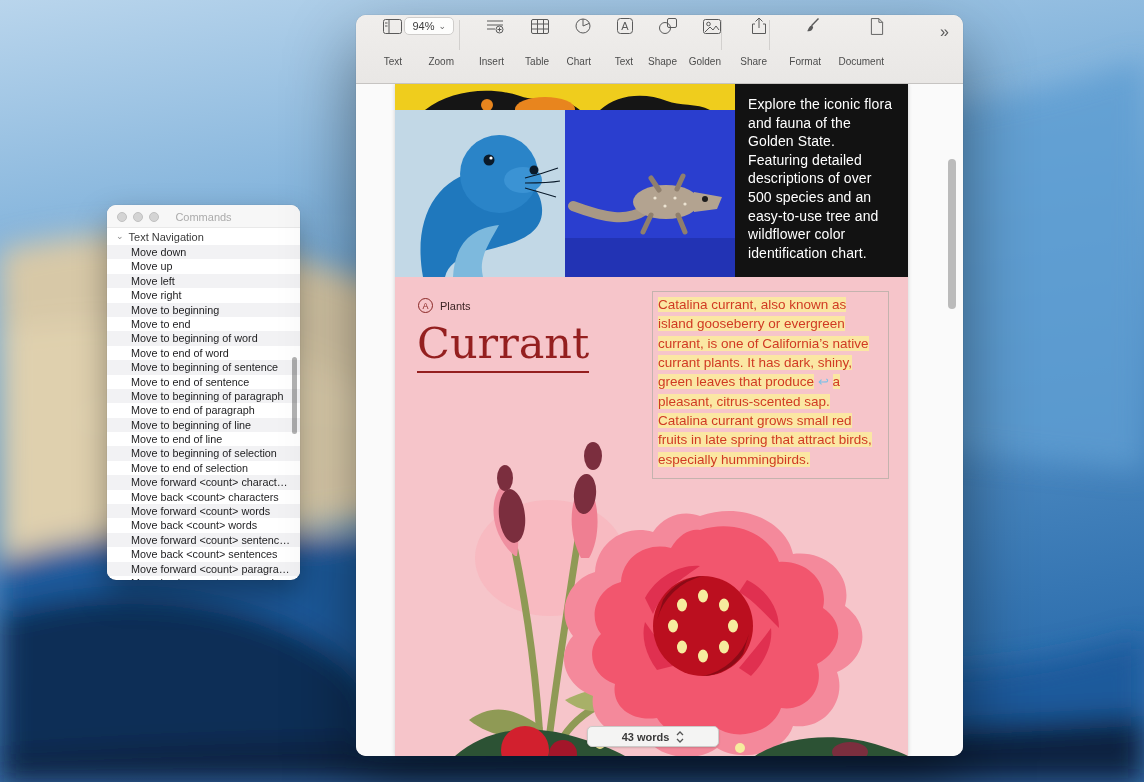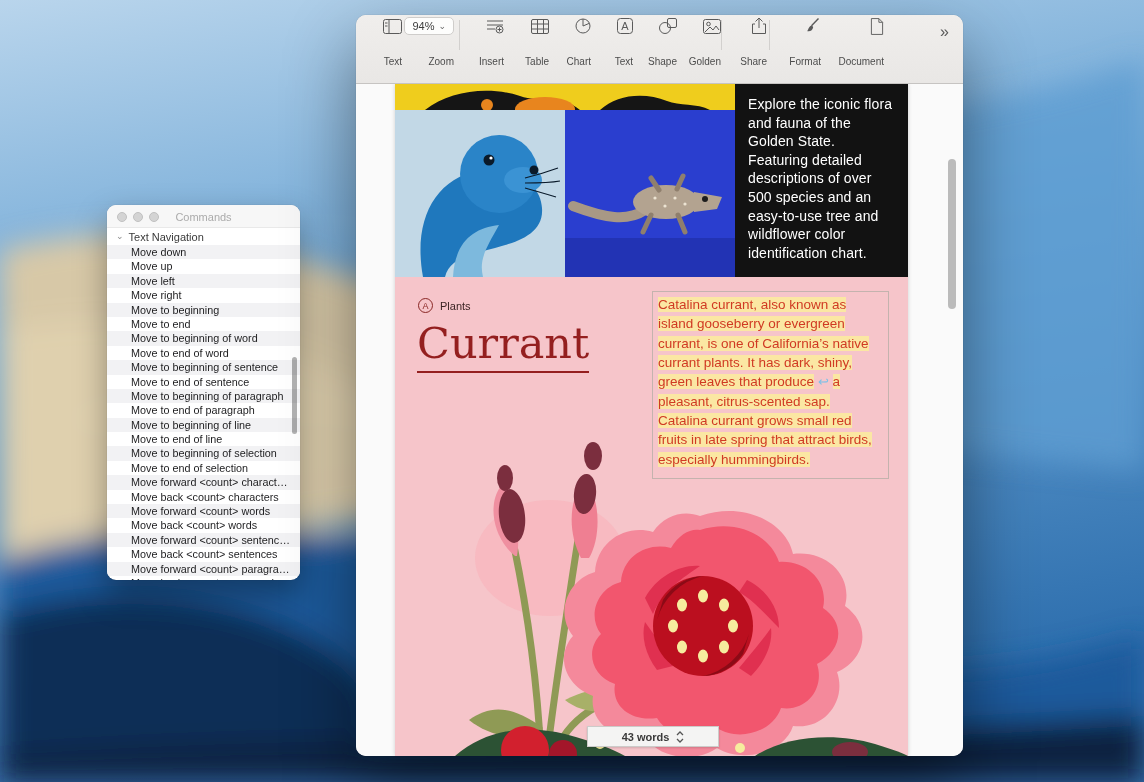--- a/index.html
+++ b/index.html
@@ -95,21 +95,21 @@
     border: 1px solid #c4b3ae; padding: 3px 5px;
     font-size: 13.5px; line-height: 1.43; color: #d03a23;
   }
   .body-box mark { background: #fbe7a3; color: inherit; }
   .lb-marker { color: #7cc1e8; font-size: 13px; }
   .flower { position: absolute; left: 0; bottom: 0; width: 513px; height: 318px; }
   .flower svg { display: block; }
 
   .wordcount {
     position: absolute; left: 231px; bottom: 9px; width: 132px; height: 21px;
-    background: #f4f4f3; border: 1px solid #cccbc9; border-radius: 0;
+    background: #f4f4f3; border: 1px solid #cccbc9; border-radius: 5px;
     display: flex; align-items: center; justify-content: center; gap: 7px;
     font-size: 11px; font-weight: 600; color: #3a3a3a;
     box-shadow: 0 1px 2px rgba(0,0,0,.15); z-index: 5;
   }
   .win-scrollbar {
     position: absolute; right: 7px; top: 75px; width: 8px; height: 150px;
     background: rgba(0,0,0,.25); border-radius: 4px; z-index: 6;
   }
 
   

